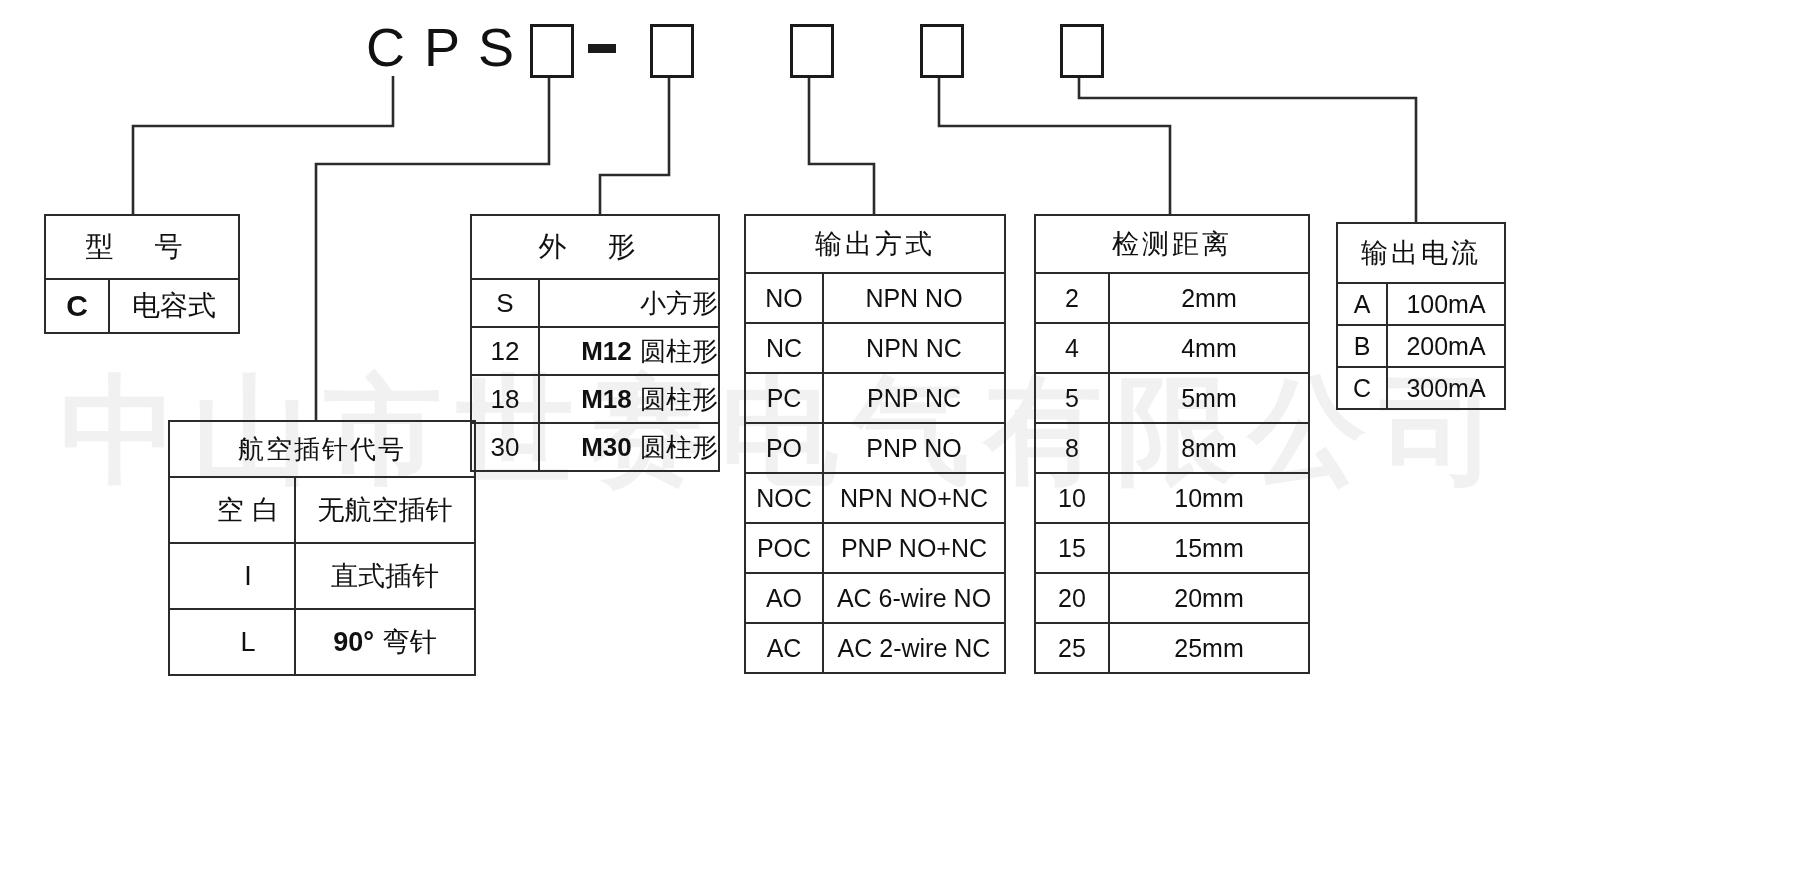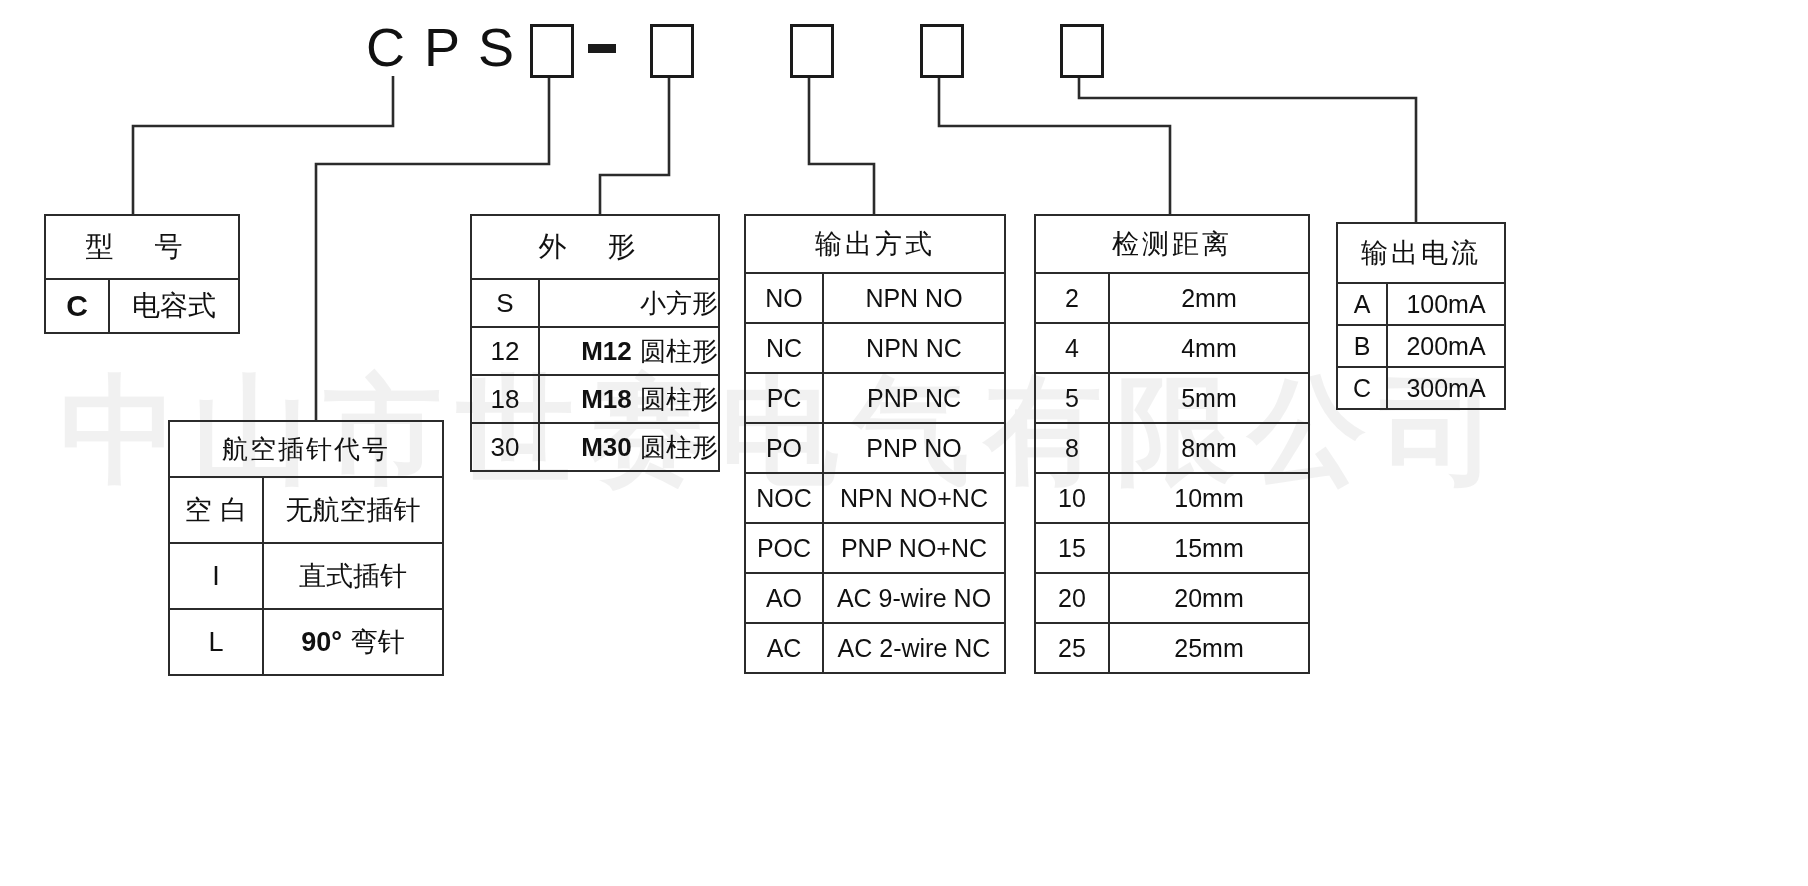--- a/index.html
+++ b/index.html
@@ -114,21 +114,21 @@
   
   #tbl-model { left: 44px; top: 214px; }
   #tbl-model .hdr-cell { height: 62px; font-size: 28px; letter-spacing: 16px; }
   #tbl-model td { height: 52px; font-size: 28px; margin-left: 32px; }
   #tbl-model .c-code { width: 62px; font-size: 30px; font-weight: 700; }
   #tbl-model .c-desc { width: 128px; text-align: center; }
 
   #tbl-pin { left: 168px; top: 420px; }
   #tbl-pin .hdr-cell { height: 54px; font-size: 26px; letter-spacing: 2px; }
   #tbl-pin td { height: 64px; font-size: 27px; }
-  #tbl-pin .c-code { width: 92px; }
+  #tbl-pin .c-code { width: 92px; padding-left: 32px; }
   #tbl-pin .c-desc { width: 178px; text-align: center; }
 
   #tbl-shape { left: 470px; top: 214px; }
   #tbl-shape .hdr-cell { height: 62px; font-size: 28px; letter-spacing: 16px; }
   #tbl-shape td { height: 46px; font-size: 26px; }
   #tbl-shape .c-code { width: 66px; }
   #tbl-shape .c-desc { width: 178px; text-align: right; }
 
   #tbl-output { left: 744px; top: 214px; }
   #tbl-output .hdr-cell { height: 56px; font-size: 27px; letter-spacing: 3px; }
@@ -270,21 +270,21 @@
     <tr>
       <td class="c-code lat">NOC</td>
       <td class="c-desc lat">NPN NO+NC</td>
     </tr>
     <tr>
       <td class="c-code lat">POC</td>
       <td class="c-desc lat">PNP NO+NC</td>
     </tr>
     <tr>
       <td class="c-code lat">AO</td>
-      <td class="c-desc lat">AC 9-wire NO</td>
+      <td class="c-desc lat">AC 6-wire NO</td>
     </tr>
     <tr>
       <td class="c-code lat">AC</td>
       <td class="c-desc lat">AC 2-wire NC</td>
     </tr>
   </tbody>
     </table>
 </div>
 
 <div class="tbl" id="tbl-dist">

